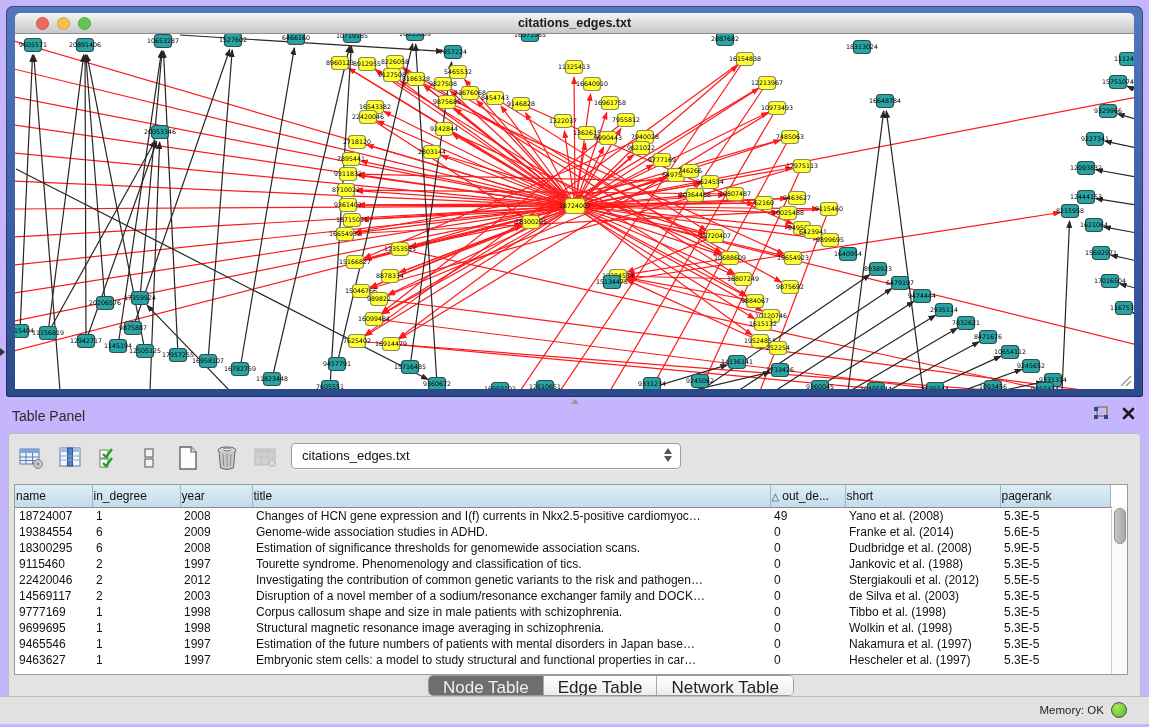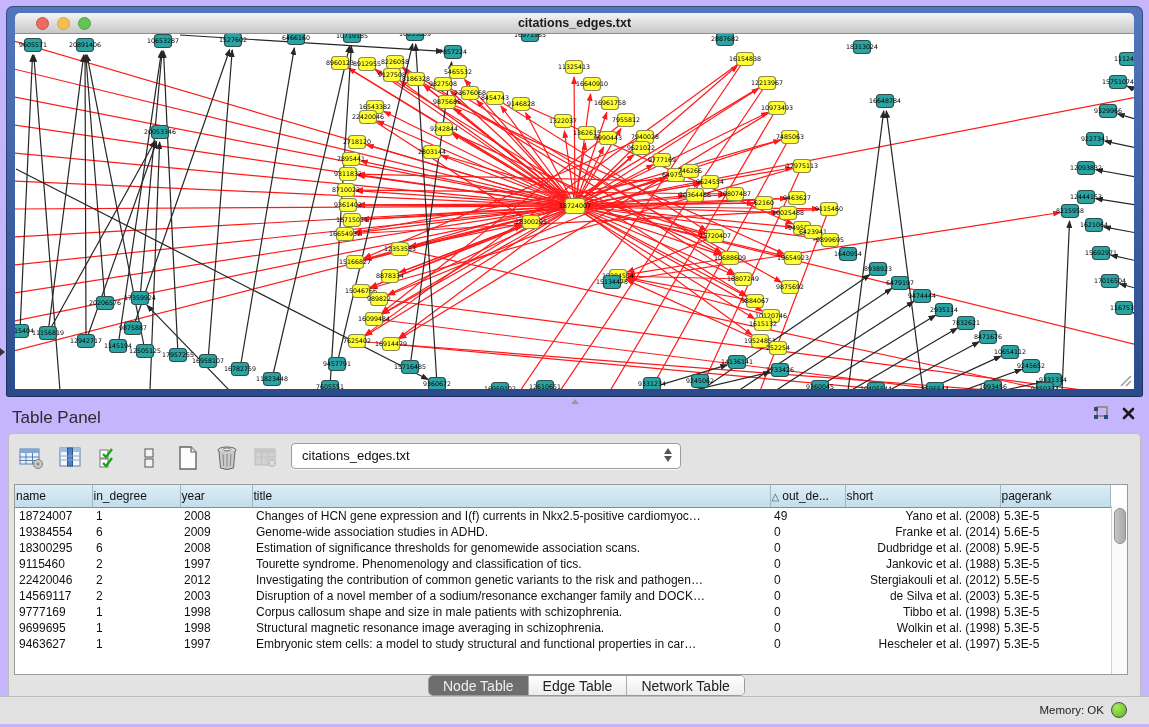--- a/index.html
+++ b/index.html
@@ -19,21 +19,21 @@
   .light.green{background:#61c454;border:1px solid #4ca73e;}
   .win-title{position:absolute;left:0;right:0;top:3px;text-align:center;
              font-size:12.5px;font-weight:bold;color:#1a1a1a;}
   .canvas{position:absolute;left:9px;top:28px;right:9px;bottom:8px;background:#ffffff;overflow:hidden;}
   #graph-svg{position:absolute;left:0;top:0;}
   .west-nub{position:absolute;left:0px;top:348px;width:0;height:0;border-top:4px solid transparent;
             border-bottom:4px solid transparent;border-left:5px solid #333;}
 
   
   .tp-header{position:absolute;left:0;top:397px;width:1149px;height:32px;}
-  .tp-title{position:absolute;left:12px;top:11px;font-size:17px;color:#2b2b2b;}
+  .tp-title{position:absolute;left:12px;top:11px;font-size:14px;color:#2b2b2b;}
   .tp-icons{position:absolute;right:14px;top:9px;display:flex;gap:13px;align-items:center;}
   .splitter-nub{position:absolute;left:571px;top:2px;width:0;height:0;
                 border-left:4px solid transparent;border-right:4px solid transparent;
                 border-bottom:5px solid #9a9a9a;}
 
   
   .panel-body{position:absolute;left:8px;top:433px;width:1131px;height:264px;
               background:#e3e3e3;border:1px solid #bdbdbd;border-radius:4px;}
   .toolbar{position:absolute;left:8px;top:6px;height:36px;display:flex;align-items:center;gap:9px;}
   .tool-btn{width:30px;height:28px;display:flex;align-items:center;justify-content:center;cursor:default;}
@@ -51,31 +51,31 @@
   
   .table-wrap{position:absolute;left:5px;top:50px;width:1112px;height:189px;background:#fff;
               border:1px solid #9a9a9a;overflow:hidden;}
   table.grid{border-collapse:collapse;table-layout:fixed;width:1095px;font-size:12px;}
   table.grid th{height:20px;background:linear-gradient(#dcedf6,#c3ddeb);border-right:1px solid #9fb6c4;
                 border-bottom:1px solid #8a8a8a;font-weight:normal;color:#111;text-align:left;
                 overflow:hidden;white-space:nowrap;}
   table.grid td{height:16px;padding:0 0 0 4px;overflow:hidden;white-space:nowrap;color:#111;
                 border:none;}
   td.c3{padding-left:14px;}
-  td.c5{text-align:right;padding-left:0;}
+  td.c5{text-align:left;padding-left:0;}
   td.c6{padding-left:6px;}
   .sort-tri{font-size:10px;color:#355;margin-right:3px;}
   .vscroll{position:absolute;right:0;top:21px;bottom:0;width:15px;background:#fafafa;border-left:1px solid #d0d0d0;}
   .vthumb{position:absolute;left:2px;top:2px;width:10px;height:34px;border-radius:6px;
           background:linear-gradient(90deg,#c6c6c6,#a8a8a8);border:1px solid #909090;}
 
   
   .seg-tabs{position:absolute;left:419px;top:241px;height:19px;display:flex;
             border:1px solid #9a9a9a;border-radius:5px;overflow:hidden;background:#fff;
-            font-size:14px;}
+            font-size:17px;}
   .seg{padding:2px 14px 0 14px;border-right:1px solid #aaa;background:linear-gradient(#ffffff,#ececec);color:#222;}
   .seg:last-child{border-right:none;}
   .seg.active{background:#6e6e6e;color:#efefef;}
 
   
   .statusbar{position:absolute;left:0;top:696px;width:1149px;height:27px;background:#e2e2e2;
              border-top:1px solid #bdbdbd;}
   .mem-label{position:absolute;right:45px;top:7px;font-size:11.5px;color:#222;}
   .mem-dot{position:absolute;right:22px;top:5px;width:14px;height:14px;border-radius:50%;
            background:radial-gradient(circle at 35% 30%,#a5e85e,#5cb81e);border:1px solid #4d4d4d;}
@@ -995,20 +995,29 @@
             <tr>
               <td class="c0">9699695</td>
               <td class="c1">1</td>
               <td class="c2">1998</td>
               <td class="c3">Structural magnetic resonance image averaging in schizophrenia.</td>
               <td class="c4">0</td>
               <td class="c5">Wolkin et al. (1998)</td>
               <td class="c6">5.3E-5</td>
             </tr>
             <tr>
+              <td class="c0">9465546</td>
+              <td class="c1">1</td>
+              <td class="c2">1997</td>
+              <td class="c3">Estimation of the future numbers of patients with mental disorders in Japan base…</td>
+              <td class="c4">0</td>
+              <td class="c5">Nakamura et al. (1997)</td>
+              <td class="c6">5.3E-5</td>
+            </tr>
+            <tr>
               <td class="c0">9463627</td>
               <td class="c1">1</td>
               <td class="c2">1997</td>
               <td class="c3">Embryonic stem cells: a model to study structural and functional properties in car…</td>
               <td class="c4">0</td>
               <td class="c5">Hescheler et al. (1997)</td>
               <td class="c6">5.3E-5</td>
             </tr>
           </tbody>
       </table>

